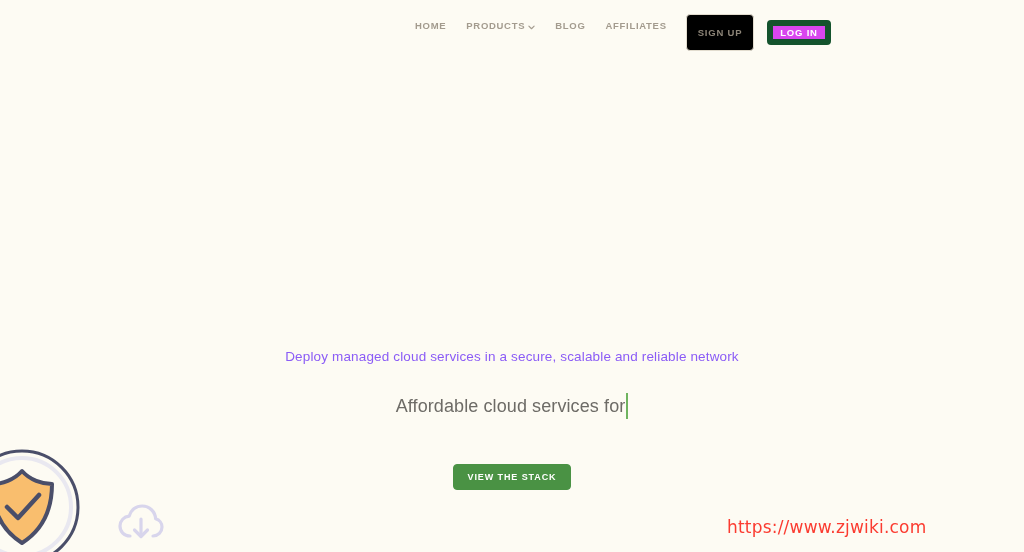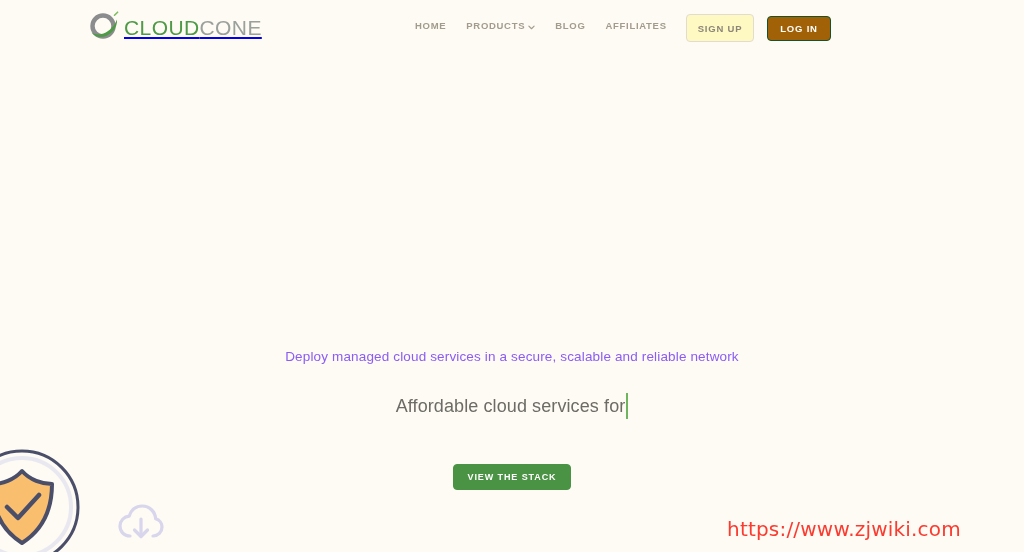--- a/index.html
+++ b/index.html
@@ -52,28 +52,28 @@
     position:absolute; left:686px; top:14px;
     display:flex; align-items:center; gap:13px;
   }
   .btn {
     display:flex; align-items:center; justify-content:center;
     font-size:9.5px; font-weight:700; letter-spacing:0.8px;
     text-transform:uppercase; border-radius:4px;
     cursor:pointer; white-space:nowrap;
   }
   .btn-outline {
-    width:68px; height:28px;
-    background:#fef9c3; color:#8D8578;
+    width:68px; height:37px;
+    background:#000000; color:#8D8578;
     border:1px solid #E2DCCE;
   }
   .btn-solid {
     width:64px; height:25px;
-    background:#a16207; color:#FFFFFF;
-    border:1px solid #14532d;
+    background:#d946ef; color:#FFFFFF;
+    border:6px solid #14532d;
   }
 
   
   .hero {
     position:absolute; left:0; top:348px;
     width:1024px;
     display:flex; flex-direction:column; align-items:center;
   }
   .hero-sub {
     font-size:13.5px; color:#8b5cf6; letter-spacing:0.15px;
@@ -110,45 +110,32 @@
   }
   .decor-cloud {
     position:absolute; left:118px; top:503px;
     width:46px; height:44px;
     pointer-events:none;
   }
 
   
   .watermark {
     position:absolute; left:727px; top:517px;
-    font-size:20px; color:#FB3B30;
+    font-size:17px; color:#FB3B30;
     letter-spacing:0.2px; white-space:nowrap;
     font-family:"DejaVu Sans", sans-serif;
   }
 </style>
 </head>
 <body>
 
 <div id="page">
 
   <div class="header">
 
-    <a class="brand" href="#">
-      <span class="brand-mark">
-        <svg viewBox="0 0 32 32" width="32" height="32" aria-hidden="true">
-          <circle cx="15" cy="15" r="10.5" fill="none" stroke="#8A8C8E" stroke-width="4.4"></circle>
-          <path d="M3.5 21.5 C8 27.5 17 28 24.5 20.5 C28 17 29.5 12 29 8.5
-                   C27 14 22 20 15.5 22.5 C10.5 24.3 6.5 23.5 3.5 21.5 Z" fill="#4E9A46"></path>
-          <path d="M26.5 4.2 L29.6 1.2" stroke="#7DBE5E" stroke-width="1.6" stroke-linecap="round" fill="none"></path>
-        </svg>
-      </span>
-      <span class="brand-text">
-        <span class="w1">CLOUD</span><span class="w2">CONE</span>
-      </span>
-    </a>
 
     <nav class="nav">
       <a class="nav-item" href="#">
         <span>HOME</span>
       </a>
       <a class="nav-item" href="#">
         <span>PRODUCTS</span>
         <span class="chev">
           <svg viewBox="0 0 8 8" width="7" height="7" aria-hidden="true">
             <path d="M1 2.4 L4 5.4 L7 2.4" fill="none" stroke="#A39B8E" stroke-width="1.3" stroke-linecap="round" stroke-linejoin="round"></path>

